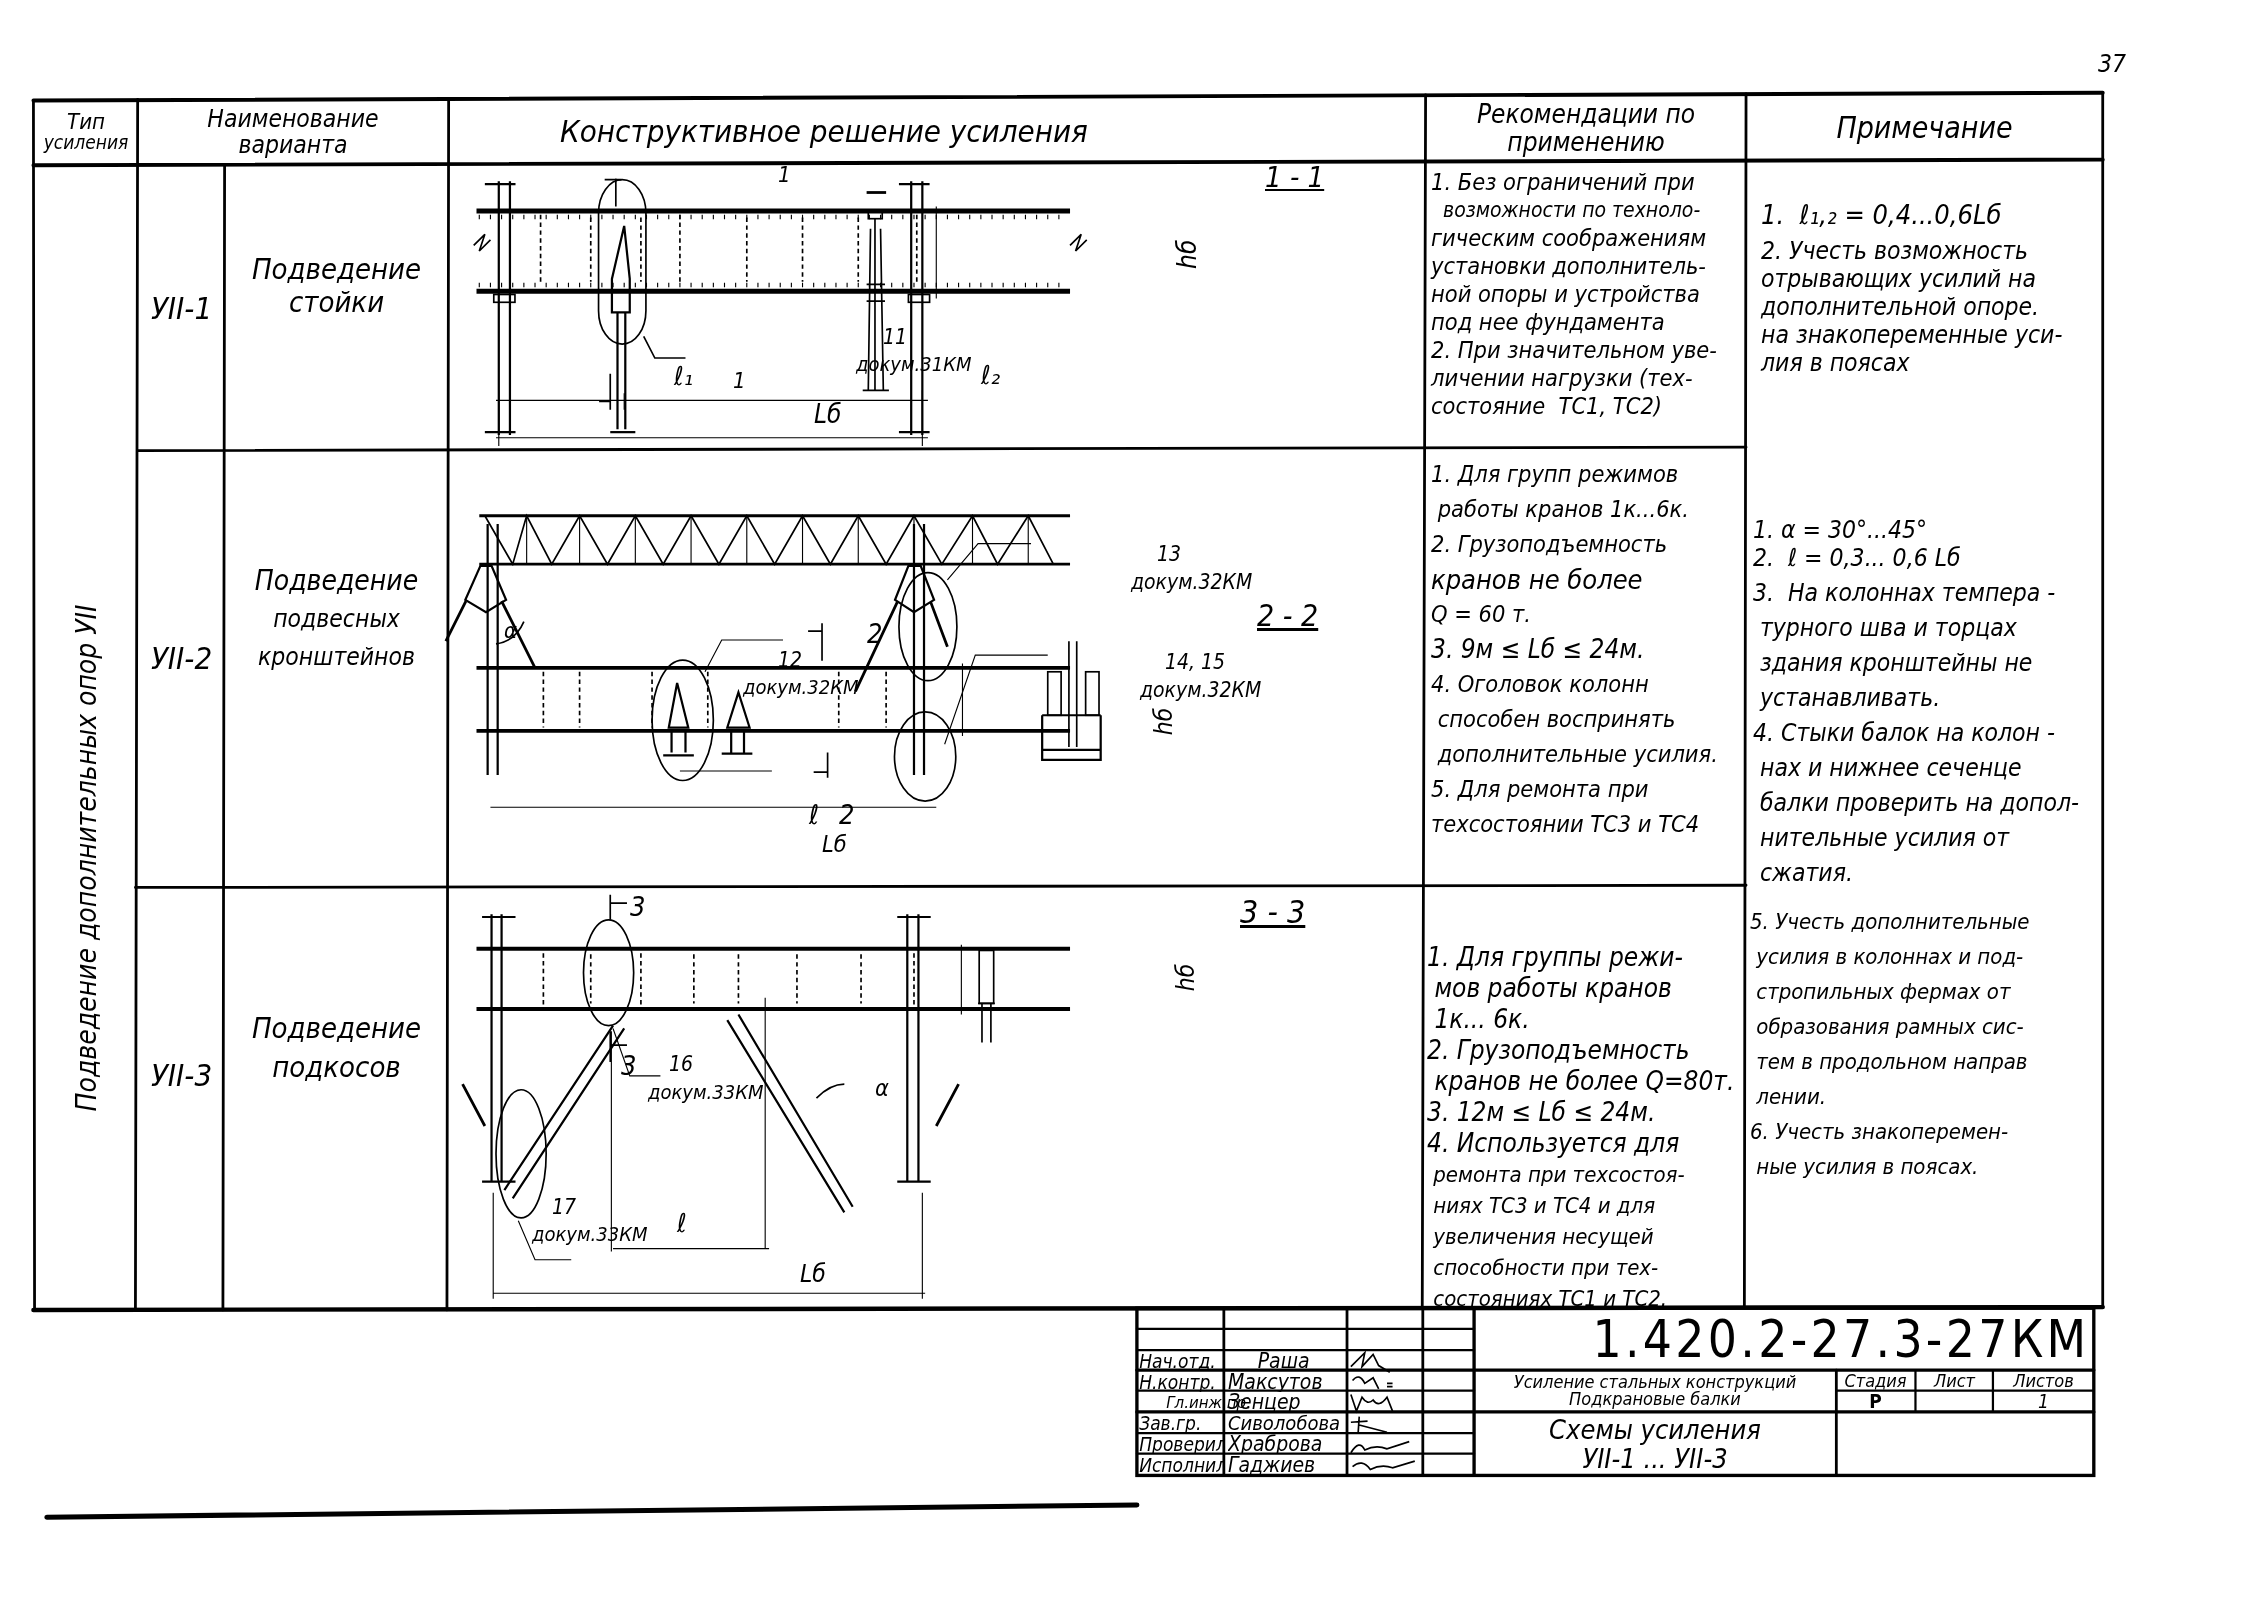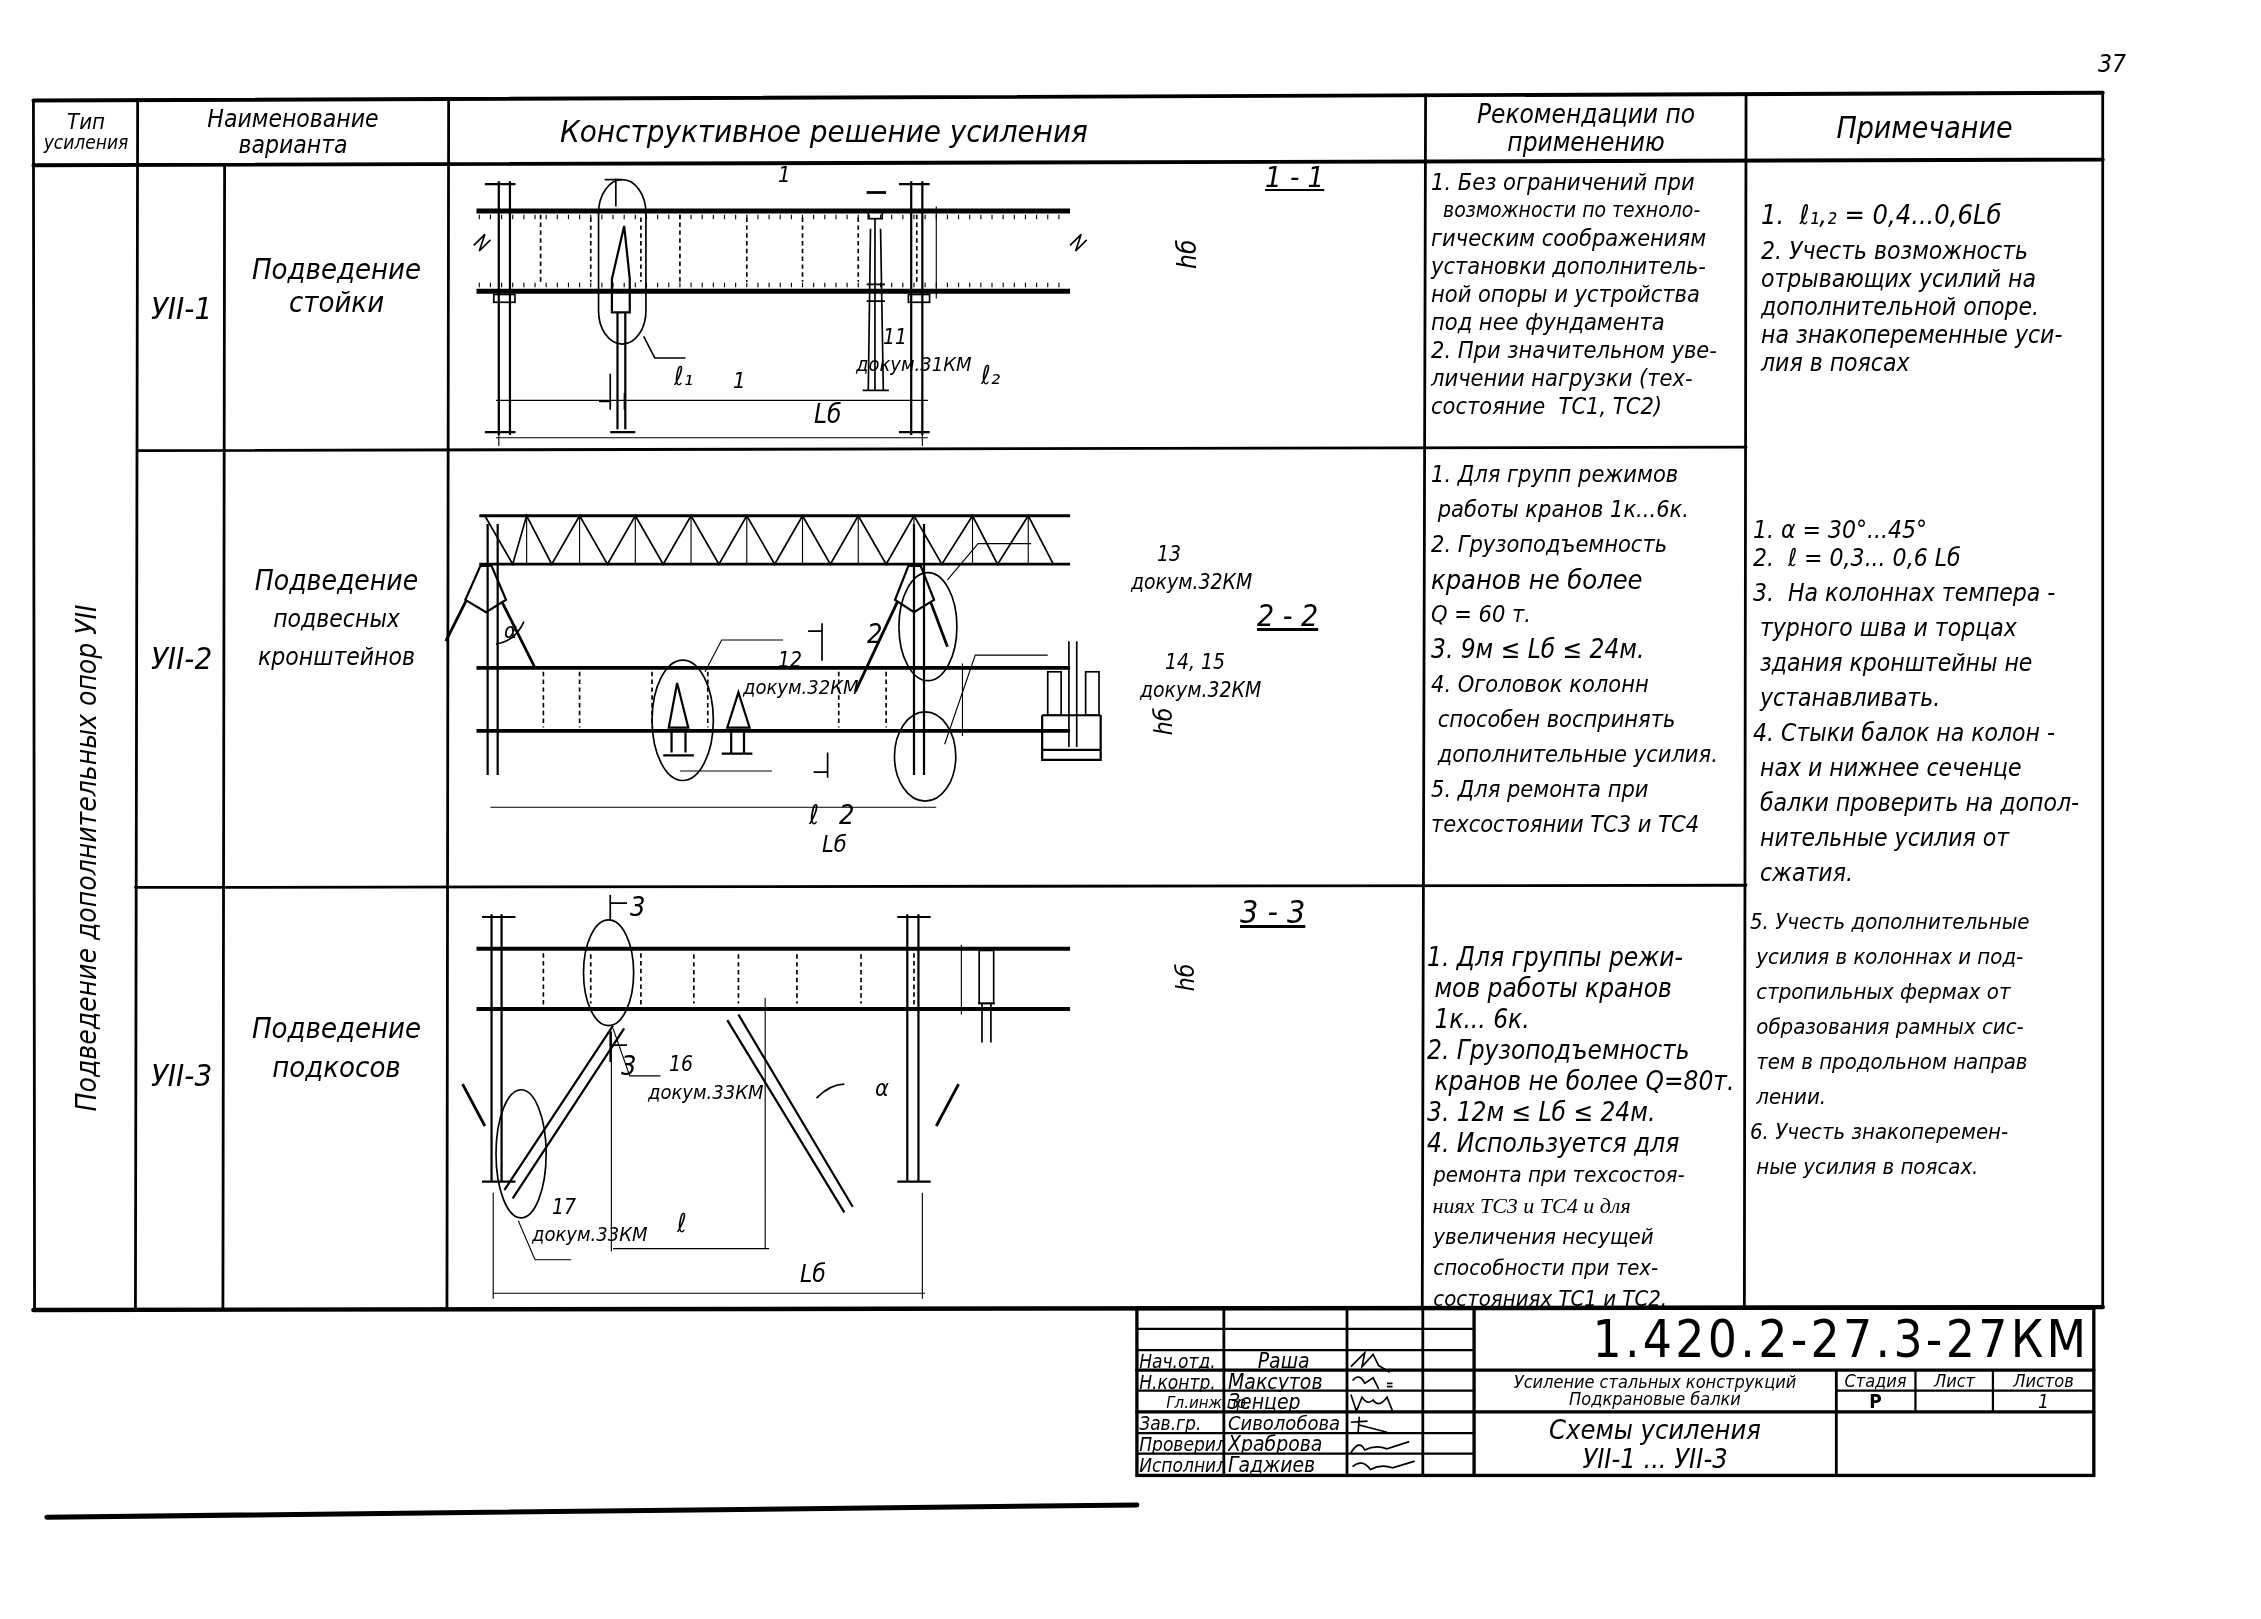--- a/index.html
+++ b/index.html
@@ -278,21 +278,21 @@
 
 <div class="list" style="left:1427px;top:898px;width:318px;line-height:31px;font-size:26px;margin-top:44px;">
   <div>1. Для группы режи-</div>
   <div> мов работы кранов</div>
   <div> 1к... 6к.</div>
   <div>2. Грузоподъемность</div>
   <div> кранов не более Q=80т.</div>
   <div>3. 12м ≤ Lб ≤ 24м.</div>
   <div>4. Используется для</div>
   <div style="font-size:22px;"> ремонта при техсостоя-</div>
-  <div style="font-size:22px;font-family:Liberation Serif, serif;"> ниях ТС3 и ТС4 и для</div>
+  <div style="font-size:22px;"> ниях ТС3 и ТС4 и для</div>
   <div style="font-size:22px;"> увеличения несущей</div>
   <div style="font-size:22px;"> способности при тех-</div>
   <div style="font-size:22px;"> состояниях ТС1 и ТС2.</div>
 </div>
 <div class="list" style="left:1750px;top:886px;width:351px;line-height:35px;font-size:22px;margin-top:18px;">
   <div>5. Учесть дополнительные</div>
   <div> усилия в колоннах и под-</div>
   <div> стропильных фермах от</div>
   <div> образования рамных сис-</div>
   <div> тем в продольном направ</div>

